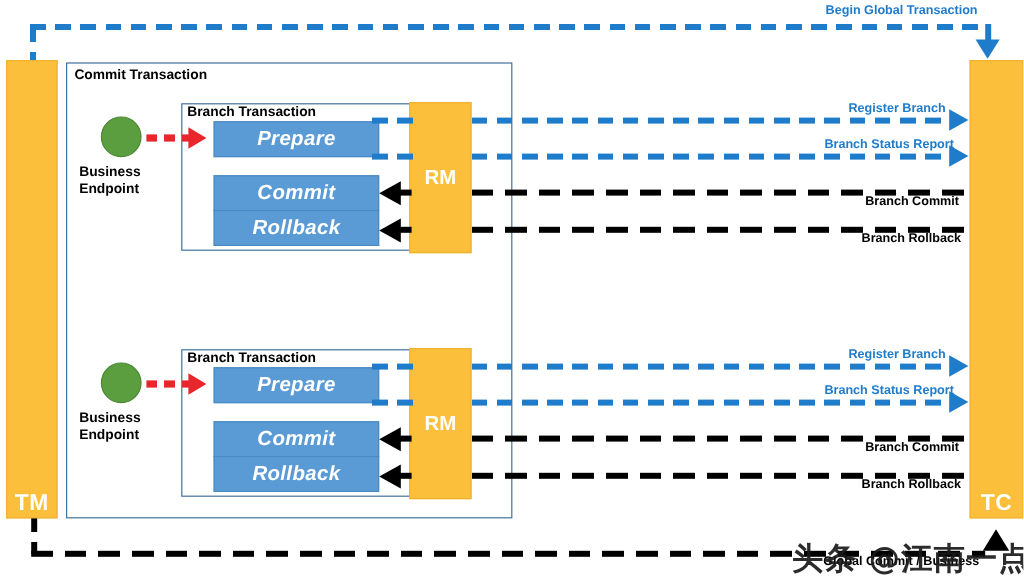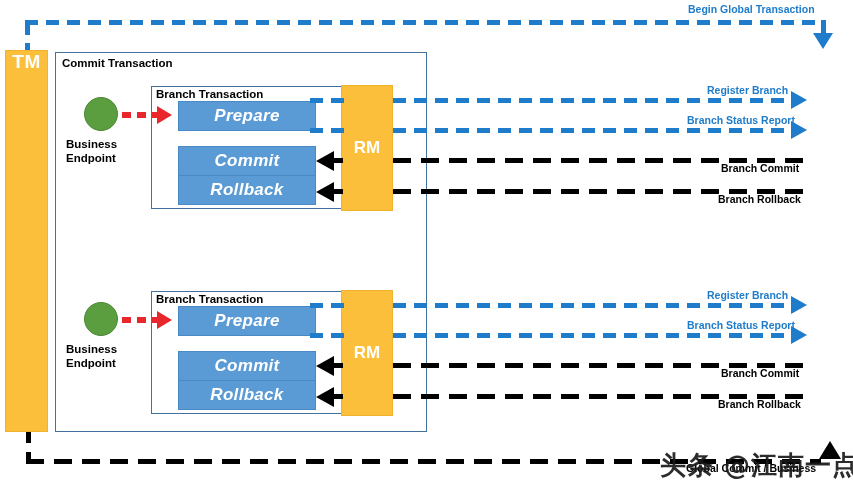--- a/index.html
+++ b/index.html
@@ -4,21 +4,21 @@
 <style>
   html,body{margin:0;padding:0;background:#ffffff;}
   body{width:853px;height:482px;font-family:"Liberation Sans",sans-serif;}
   #stage{position:relative;width:853px;height:482px;overflow:hidden;background:#fff;}
 
   
   .abs{position:absolute;box-sizing:border-box;}
 
   .tmtc{
     background:#FCBF3C;border:1px solid #F0B32E;
-    display:flex;align-items:flex-start;justify-content:center;
+    display:flex;align-items:flex-end;justify-content:center;
     color:#ffffff;font-size:19px;font-weight:600;letter-spacing:.5px;
   }
 
   .outerbox{border:1px solid #41719C;background:transparent;}
   .innerbox{border:1px solid #41719C;background:#ffffff;}
 
   .boxlabel{
     font-size:11.5px;font-weight:bold;color:#000;line-height:1.1;
     white-space:nowrap;
   }
@@ -84,20 +84,23 @@
   <div class="abs dash-v blue-v" style="left:25px;top:22px;height:32px;"></div>
   <div class="abs dash-h blue-h" style="left:25px;top:20px;width:800px;"></div>
   <div class="abs dash-v blue-v" style="left:821px;top:20px;height:16px;"></div>
   <div class="arrow arr-down-blue" style="left:813px;top:33px;"></div>
   <div class="lbl lbl-blue" style="left:688px;top:3px;">Begin Global Transaction</div>
 
   <div class="abs tmtc" style="left:5px;top:50px;width:43px;height:382px;">
     <span>TM</span>
   </div>
 
+  <div class="abs tmtc" style="left:808px;top:50px;width:45px;height:382px;">
+    <span>TC</span>
+  </div>
 
   <div class="abs outerbox" style="left:55px;top:52px;width:372px;height:380px;"></div>
   <div class="abs boxlabel" style="left:62px;top:57px;">Commit Transaction</div>
 
   <div class="abs innerbox" style="left:151px;top:86px;width:192px;height:123px;"></div>
   <div class="abs boxlabel" style="left:155px;top:88px;background:#fff;padding:0 1px;">Branch Transaction</div>
 
   <div class="abs endpoint" style="left:84px;top:97px;width:34px;height:34px;"></div>
   <div class="abs endpoint-label" style="left:66px;top:137px;width:70px;">Business
 Endpoint</div>

